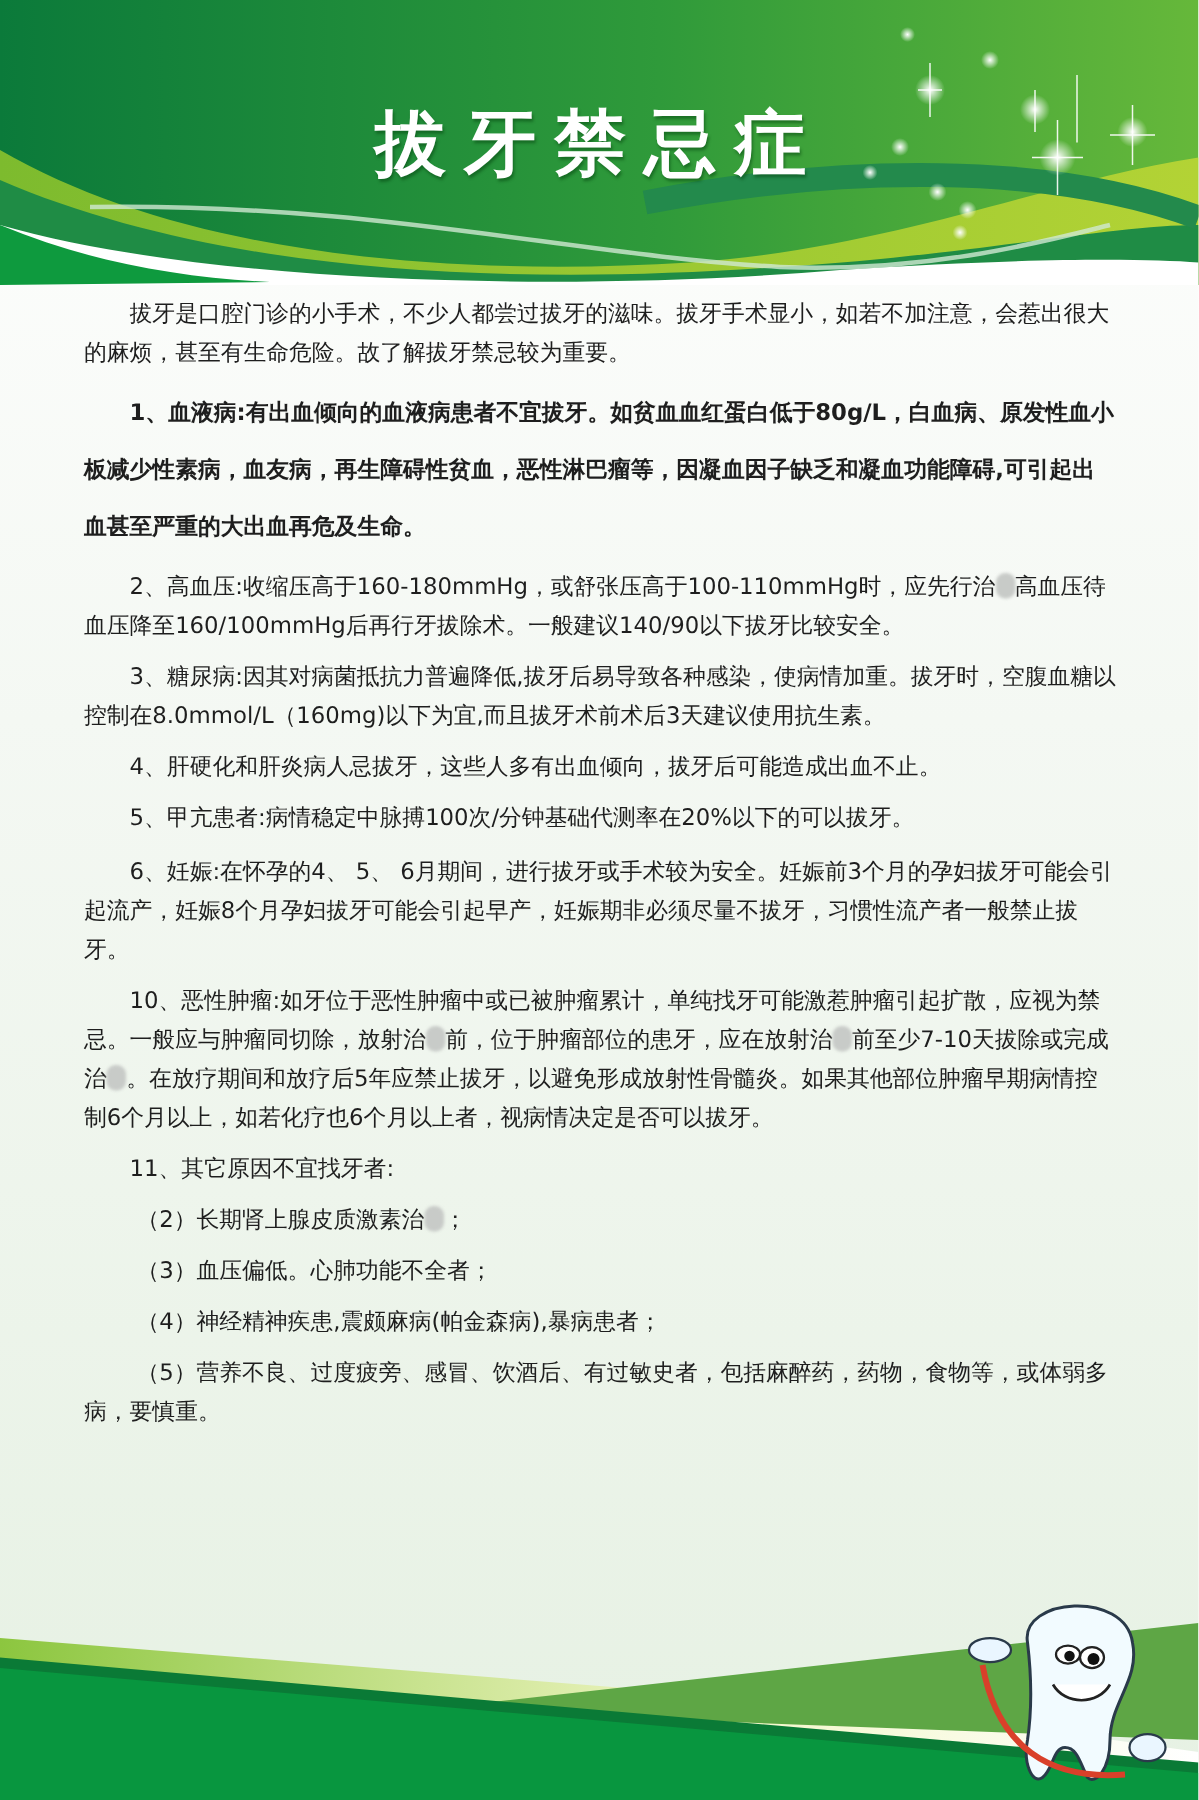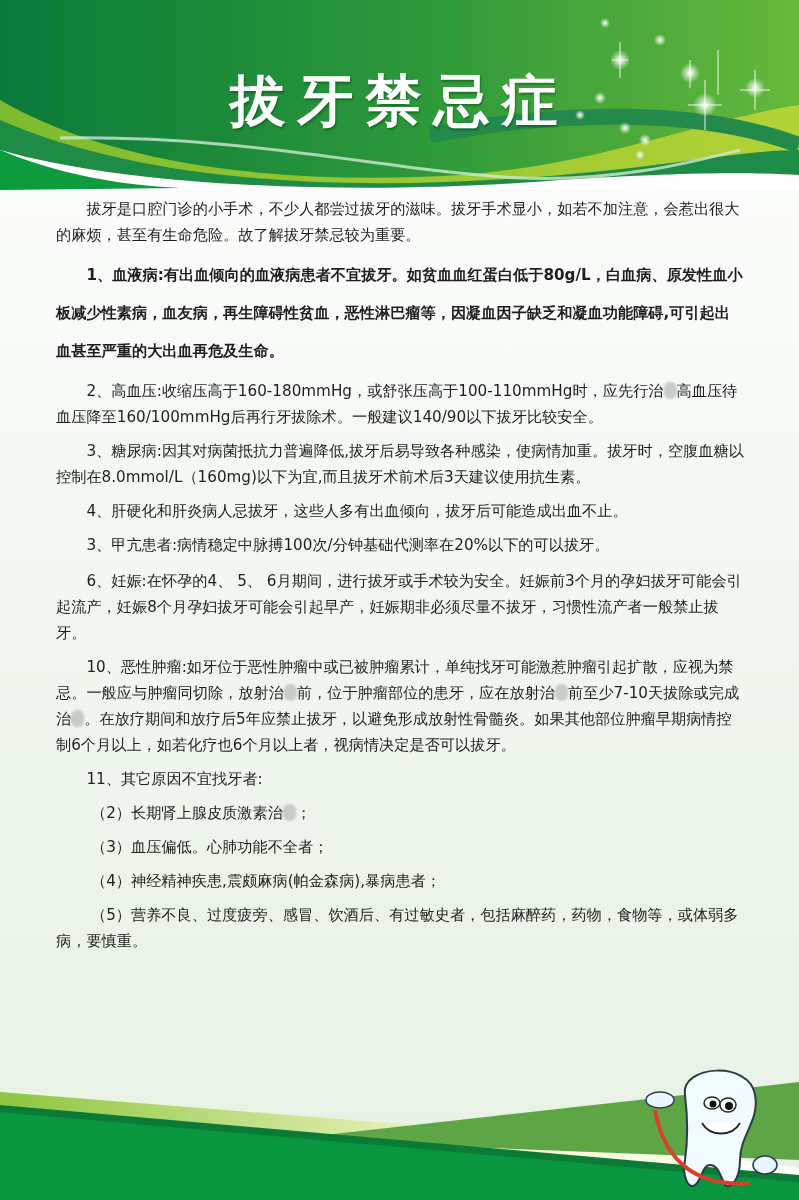--- a/index.html
+++ b/index.html
@@ -2,21 +2,21 @@
 <html><head>
 <meta charset="utf-8">
 <style>
   html, body { margin:0; padding:0; }
   body { width:799px; height:1200px; position:relative; overflow:hidden;
          background: linear-gradient(180deg,#ffffff 0%, #f4f8f3 40%, #e6f1e3 100%);
          font-family: "DejaVu Sans", sans-serif; color:#1e1e1e; }
   .header { position:absolute; left:0; top:0; width:799px; height:190px; overflow:hidden; }
   .header svg { position:absolute; left:0; top:0; }
   .title { position:absolute; left:0; width:799px; top:64px; text-align:center;
-           font-size:56px; font-weight:bold; color:#ffffff; letter-spacing:12px;
+           font-size:48px; font-weight:bold; color:#ffffff; letter-spacing:12px;
            text-shadow: 1px 2px 2px rgba(0,60,10,0.45); }
   .content { position:absolute; left:48px; top:188px; width:705px; font-size:15.2px; line-height:26px; }
   .para { margin:8px; text-indent:2em; }
   .para.bold { font-weight:bold; line-height:38px; }
   .para.sub { text-indent:0; padding-left:2.3em; }
   .para.sub5 { text-indent:2.3em; }
   .gap-s { margin-top:6px; }
   .gap-m { margin-top:10px; }
   .blur { display:inline-block; width:13px; height:17px; border-radius:6px; background:#c8cbc8; vertical-align:-3px; filter:blur(1px); }
   .footer { position:absolute; left:0; top:1080px; width:799px; height:120px; }
@@ -75,21 +75,21 @@
   </svg>
   <div class="title">拔牙禁忌症</div>
 </div>
 
 <div class="content">
   <p class="para">拔牙是口腔门诊的小手术，不少人都尝过拔牙的滋味。拔牙手术显小，如若不加注意，会惹出很大的麻烦，甚至有生命危险。故了解拔牙禁忌较为重要。</p>
   <p class="para bold gap-s">1、血液病:有出血倾向的血液病患者不宜拔牙。如贫血血红蛋白低于80g/L，白血病、原发性血小板减少性素病，血友病，再生障碍性贫血，恶性淋巴瘤等，因凝血因子缺乏和凝血功能障碍,可引起出血甚至严重的大出血再危及生命。</p>
   <p class="para gap-s"><span>2、高血压:收缩压高于160-180mmHg，或舒张压高于100-110mmHg时，应先行治</span><span class="blur"></span><span>高血压待血压降至160/100mmHg后再行牙拔除术。一般建议140/90以下拔牙比较安全。</span></p>
   <p class="para gap-s">3、糖尿病:因其对病菌抵抗力普遍降低,拔牙后易导致各种感染，使病情加重。拔牙时，空腹血糖以控制在8.0mmol/L（160mg)以下为宜,而且拔牙术前术后3天建议使用抗生素。</p>
   <p class="para gap-s">4、肝硬化和肝炎病人忌拔牙，这些人多有出血倾向，拔牙后可能造成出血不止。</p>
-  <p class="para gap-s">3、甲亢患者:病情稳定中脉搏100次/分钟基础代测率在20%以下的可以拔牙。</p>
+  <p class="para gap-s">5、甲亢患者:病情稳定中脉搏100次/分钟基础代测率在20%以下的可以拔牙。</p>
   <p class="para gap-m">6、妊娠:在怀孕的4、 5、 6月期间，进行拔牙或手术较为安全。妊娠前3个月的孕妇拔牙可能会引起流产，妊娠8个月孕妇拔牙可能会引起早产，妊娠期非必须尽量不拔牙，习惯性流产者一般禁止拔牙。</p>
   <p class="para gap-s"><span>10、恶性肿瘤:如牙位于恶性肿瘤中或已被肿瘤累计，单纯找牙可能激惹肿瘤引起扩散，应视为禁忌。一般应与肿瘤同切除，放射治</span><span class="blur"></span><span>前，位于肿瘤部位的患牙，应在放射治</span><span class="blur"></span><span>前至少7-10天拔除或完成治</span><span class="blur"></span><span>。在放疗期间和放疗后5年应禁止拔牙，以避免形成放射性骨髓炎。如果其他部位肿瘤早期病情控制6个月以上，如若化疗也6个月以上者，视病情决定是否可以拔牙。</span></p>
   <p class="para gap-s">11、其它原因不宜找牙者:</p>
   <p class="para sub"><span>（2）长期肾上腺皮质激素治</span><span class="blur"></span><span>；</span></p>
   <p class="para sub">（3）血压偏低。心肺功能不全者；</p>
   <p class="para sub">（4）神经精神疾患,震颇麻病(帕金森病),暴病患者；</p>
   <p class="para sub5">（5）营养不良、过度疲旁、感冒、饮酒后、有过敏史者，包括麻醉药，药物，食物等，或体弱多病，要慎重。</p>
 </div>
 
 <svg class="footer" viewBox="0 0 799 120">

